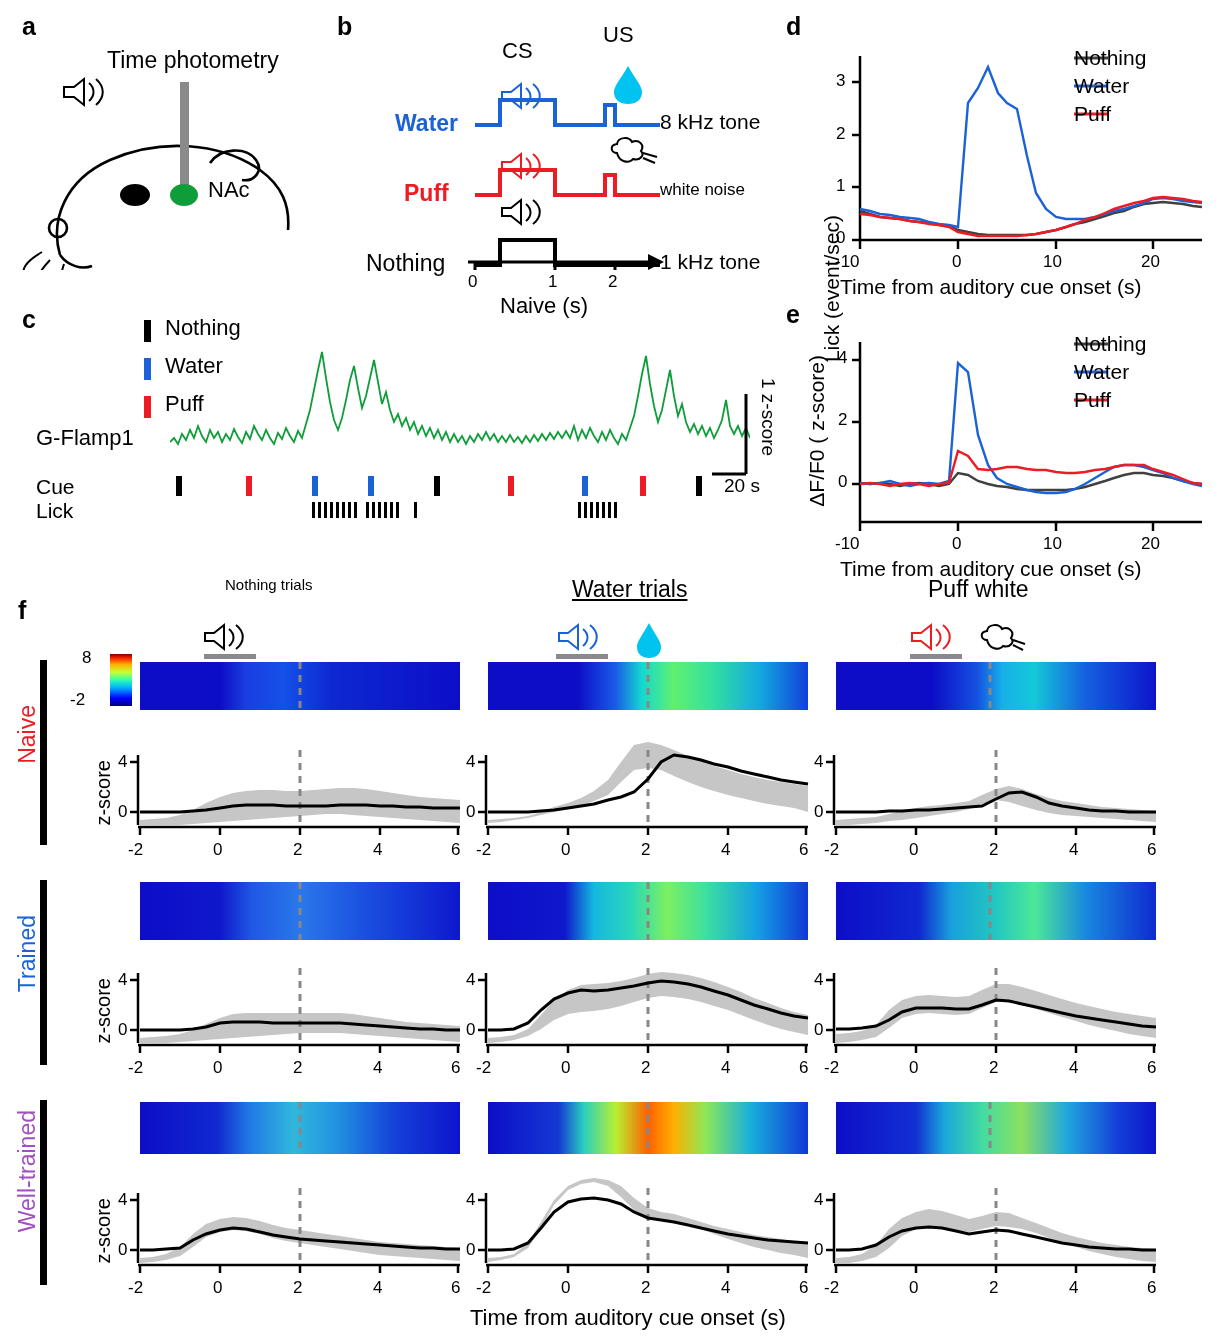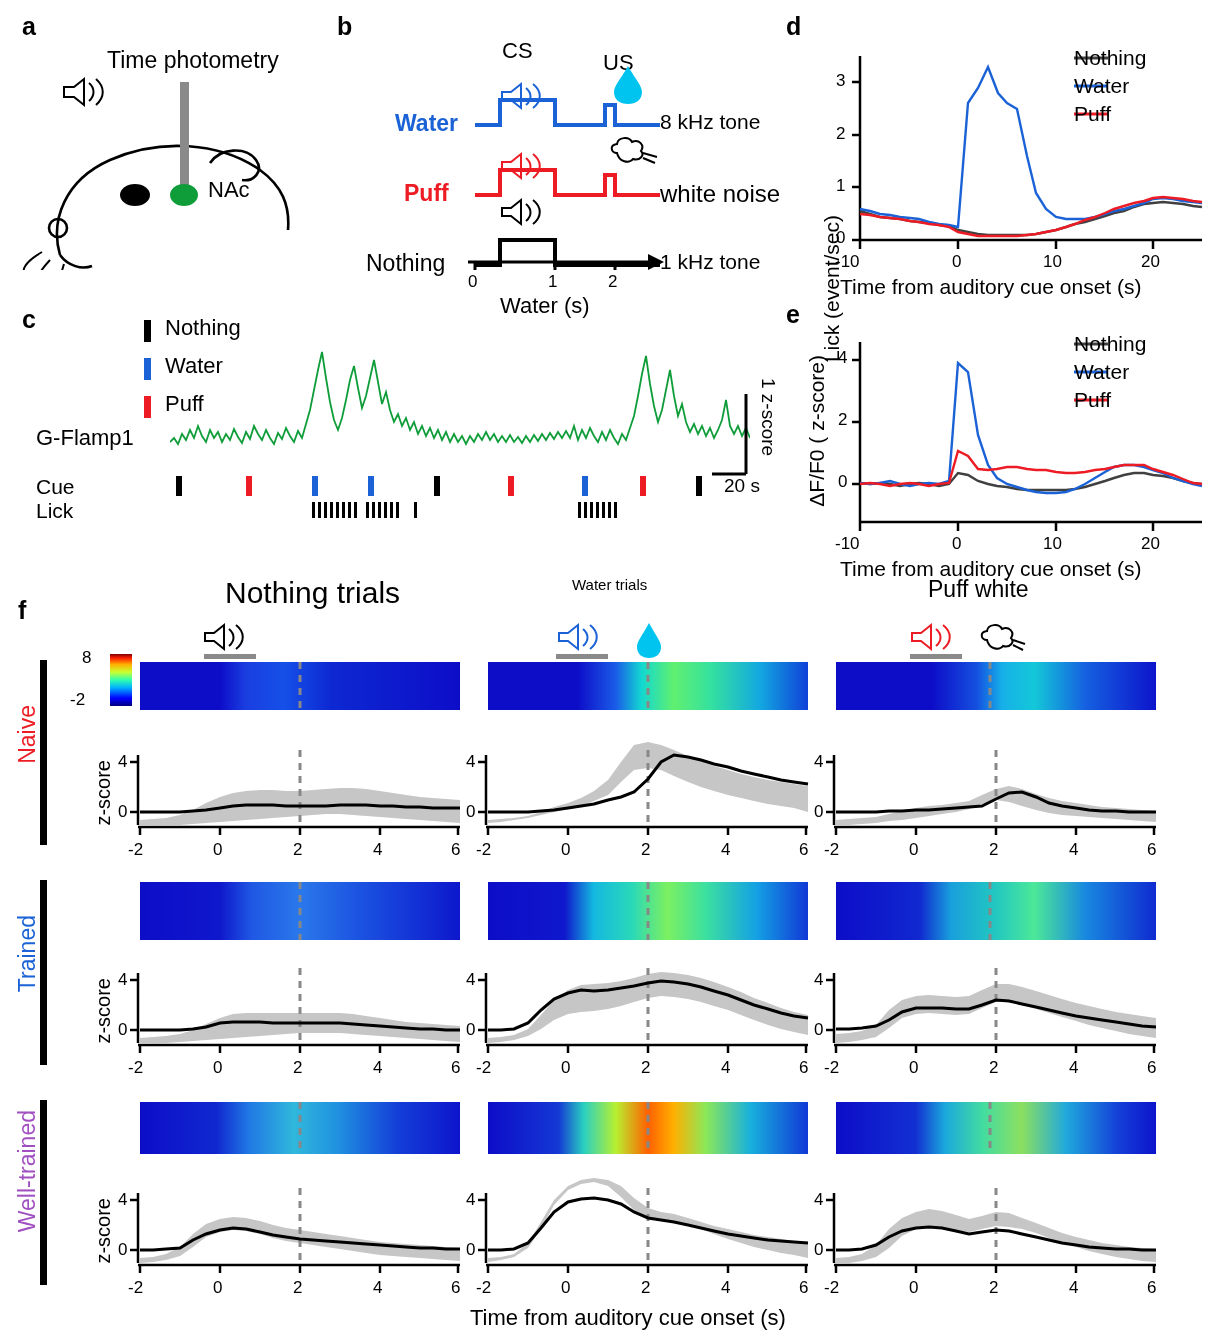--- a/index.html
+++ b/index.html
@@ -31,21 +31,21 @@
 <div class="lbl" style="left:208px;top:177px;font-size:22px;">NAc</div>
 
 <svg class="abs" style="left:56px;top:75px;" width="60" height="40">
   <path d="M18 12 L28 4 L28 30 L18 22 L8 22 L8 12 Z" fill="none" stroke="#000" stroke-width="2"></path>
   <path d="M33 8 C 39 13, 39 21, 33 26" fill="none" stroke="#000" stroke-width="2"></path>
   <path d="M40 4 C 49 12, 49 22, 40 30" fill="none" stroke="#000" stroke-width="2"></path>
 </svg>
 
 <div class="panel-letter" style="left:337px;top:12px;">b</div>
 <div class="lbl" style="left:502px;top:38px;font-size:22px;">CS</div>
-<div class="lbl" style="left:603px;top:50px;font-size:22px;">US</div>
+<div class="lbl" style="left:603px;top:22px;font-size:22px;">US</div>
 
 <svg class="abs" style="left:370px;top:60px;" width="300" height="220">
 
   <polyline points="105,65 130,65 130,40 185,40 185,65 235,65 235,45 245,45 245,65 290,65" fill="none" stroke="#1a62d6" stroke-width="4"></polyline>
 
   <polyline points="105,135 130,135 130,110 185,110 185,135 235,135 235,115 245,115 245,135 290,135" fill="none" stroke="#ed1c24" stroke-width="4"></polyline>
 
   <polyline points="105,205 130,205 130,180 185,180 185,205 290,205" fill="none" stroke="#000" stroke-width="4"></polyline>
 </svg>
 
@@ -73,34 +73,34 @@
   <path d="M12 20 C 6 20, 4 12, 12 11 C 13 4, 24 3, 27 9 C 34 6, 40 12, 36 18 C 40 22, 35 28, 28 26 C 24 31, 14 29, 12 20 Z" fill="none" stroke="#000" stroke-width="2"></path>
   <path d="M38 20 L52 24" stroke="#000" stroke-width="2"></path>
   <path d="M38 25 L50 30" stroke="#000" stroke-width="2"></path>
 </svg>
 
 <div class="lbl" style="left:395px;top:110px;font-size:23px;color:#1a62d6;font-weight:bold;">Water</div>
 <div class="lbl" style="left:404px;top:180px;font-size:23px;color:#ed1c24;font-weight:bold;">Puff</div>
 <div class="lbl" style="left:366px;top:250px;font-size:23px;color:#000;">Nothing</div>
 
 <div class="lbl" style="left:660px;top:110px;font-size:21px;">8 kHz tone</div>
-<div class="lbl" style="left:660px;top:180px;font-size:24px;">white noise</div>
+<div class="lbl" style="left:660px;top:180px;font-size:17px;">white noise</div>
 <div class="lbl" style="left:660px;top:250px;font-size:21px;">1 kHz tone</div>
 
 <svg class="abs" style="left:460px;top:248px;" width="210" height="30">
   <line x1="8" y1="14" x2="188" y2="14" stroke="#000" stroke-width="3"></line>
   <polygon points="188,6 204,14 188,22" fill="#000"></polygon>
   <line x1="15" y1="14" x2="15" y2="22" stroke="#000" stroke-width="3"></line>
   <line x1="95" y1="14" x2="95" y2="22" stroke="#000" stroke-width="3"></line>
   <line x1="155" y1="14" x2="155" y2="22" stroke="#000" stroke-width="3"></line>
 </svg>
 <div class="axis-num" style="left:468px;top:272px;">0</div>
 <div class="axis-num" style="left:548px;top:272px;">1</div>
 <div class="axis-num" style="left:608px;top:272px;">2</div>
-<div class="lbl" style="left:500px;top:293px;font-size:22px;">Water (s)</div>
+<div class="lbl" style="left:500px;top:293px;font-size:22px;">Naive (s)</div>
 
 <div class="panel-letter" style="left:22px;top:305px;">c</div>
 
 <svg class="abs" style="left:140px;top:312px;" width="20" height="150">
   <rect x="4" y="8" width="7" height="22" fill="#000"></rect>
   <rect x="4" y="46" width="7" height="22" fill="#1a62d6"></rect>
   <rect x="4" y="84" width="7" height="22" fill="#ed1c24"></rect>
 </svg>
 <div class="lbl" style="left:165px;top:315px;font-size:22px;">Nothing</div>
 <div class="lbl" style="left:165px;top:353px;font-size:22px;">Water</div>
@@ -238,22 +238,22 @@
 <div class="axis-num" style="left:835px;top:534px;">-10</div>
 <div class="axis-num" style="left:952px;top:534px;">0</div>
 <div class="axis-num" style="left:1043px;top:534px;">10</div>
 <div class="axis-num" style="left:1141px;top:534px;">20</div>
 
 <div class="lbl" style="left:805px;top:355px;font-size:21px;writing-mode:vertical-rl;transform:rotate(180deg);">ΔF/F0 ( z-score)</div>
 <div class="lbl" style="left:840px;top:557px;font-size:21px;">Time from auditory cue onset (s)</div>
 
 <div class="panel-letter" style="left:18px;top:596px;">f</div>
 
-<div class="lbl" style="left:225px;top:576px;font-size:30px;">Nothing trials</div>
-<div class="lbl" style="left:572px;top:576px;font-size:15px;">Water trials</div>
+<div class="lbl" style="left:225px;top:576px;font-size:15px;">Nothing trials</div>
+<div class="lbl" style="left:572px;top:576px;font-size:23px;text-decoration:underline;">Water trials</div>
 <div class="lbl" style="left:928px;top:576px;font-size:23px;">Puff white</div>
 
 <div class="abs" style="left:40px;top:660px;width:7px;height:185px;background:#000;"></div>
 <div class="lbl" style="left:14px;top:705px;font-size:23px;color:#ed1c24;writing-mode:vertical-rl;transform:rotate(180deg);">Naive</div>
 
 <div class="abs" style="left:40px;top:880px;width:7px;height:185px;background:#000;"></div>
 <div class="lbl" style="left:14px;top:915px;font-size:23px;color:#1a62d6;writing-mode:vertical-rl;transform:rotate(180deg);">Trained</div>
 
 <div class="abs" style="left:40px;top:1100px;width:7px;height:185px;background:#000;"></div>
 <div class="lbl" style="left:14px;top:1110px;font-size:23px;color:#a050c0;writing-mode:vertical-rl;transform:rotate(180deg);">Well-trained</div>

